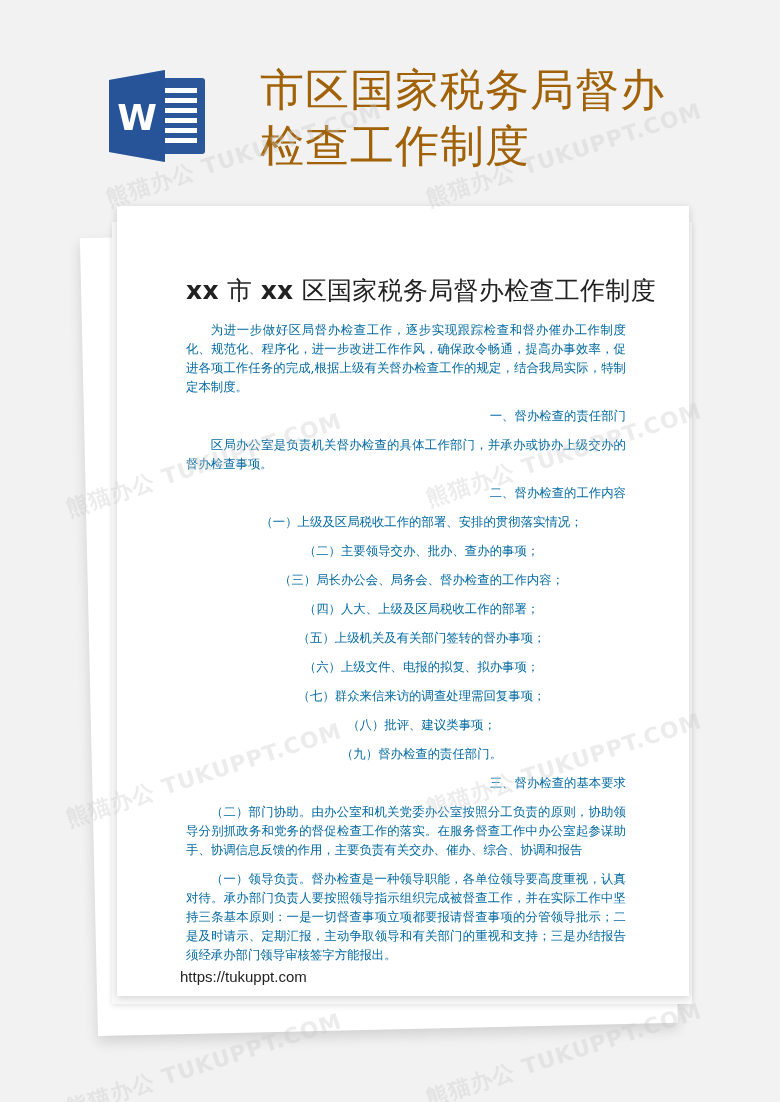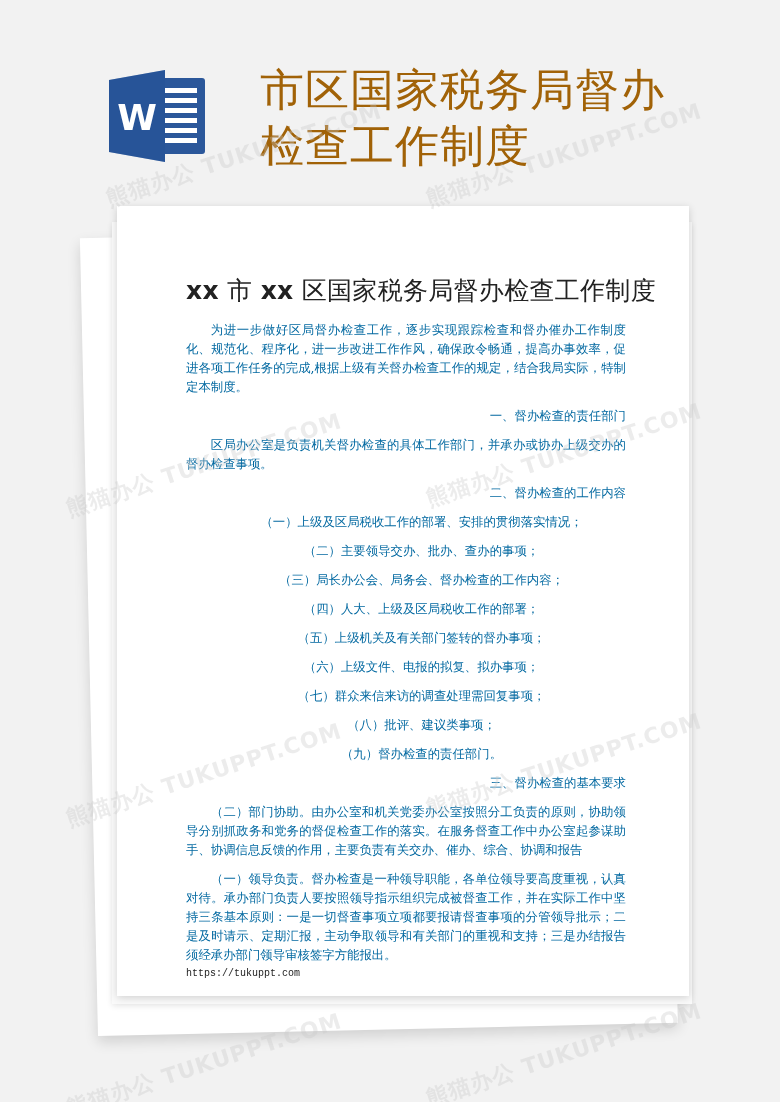--- a/index.html
+++ b/index.html
@@ -47,23 +47,23 @@
   }
   .doc-title .xx { font-weight: bold; }
   .body-text {
     position: absolute; left: 69px; top: 114px; width: 440px;
     font-size: 12.4px; line-height: 19px; color: #0369a1;
   }
   .p { text-align: justify; text-indent: 2em; margin-bottom: 10px; }
   .h { text-indent: 2em; margin-bottom: 10px; text-align: right; }
   .li { text-indent: 2.5em; margin-bottom: 10px; text-align: center; }
   .footer-url {
-    position: absolute; left: 69px; top: 762px;
-    font-family: Liberation Mono, monospace;
-    font-size: 10px; color: #222;
+    position: absolute; left: 63px; top: 762px;
+    font-family: Liberation Sans, sans-serif;
+    font-size: 15px; color: #222;
   }
   .watermark {
     position: absolute; font-family: "DejaVu Sans", sans-serif;
     font-size: 22px; font-weight: bold; color: rgba(200,200,200,0.35);
     transform: rotate(-18deg); white-space: nowrap; pointer-events: none;
     letter-spacing: 1px;
   }
 </style>
 </head>
 <body>

